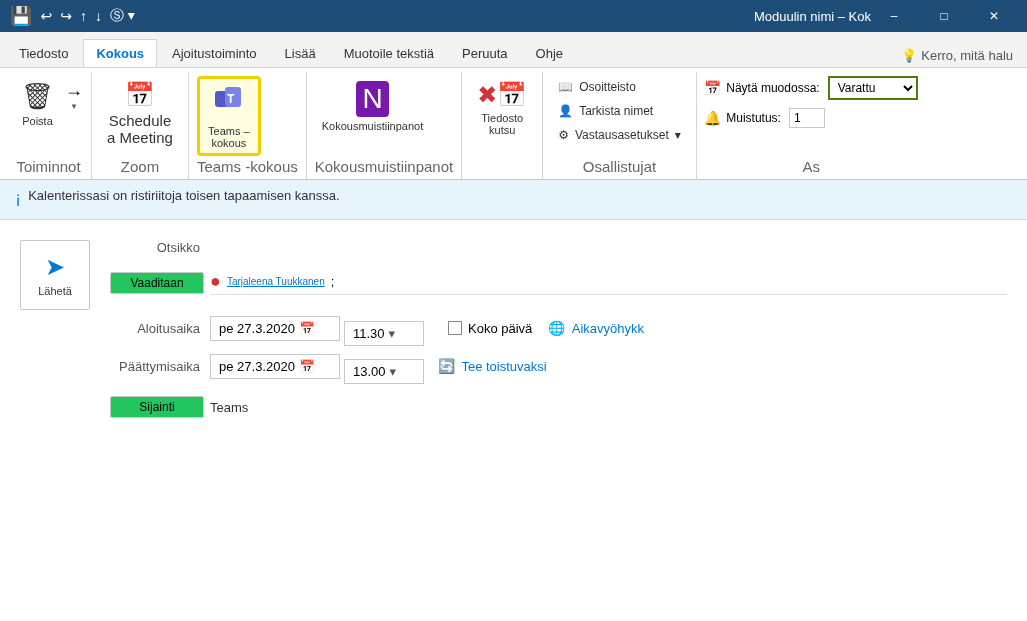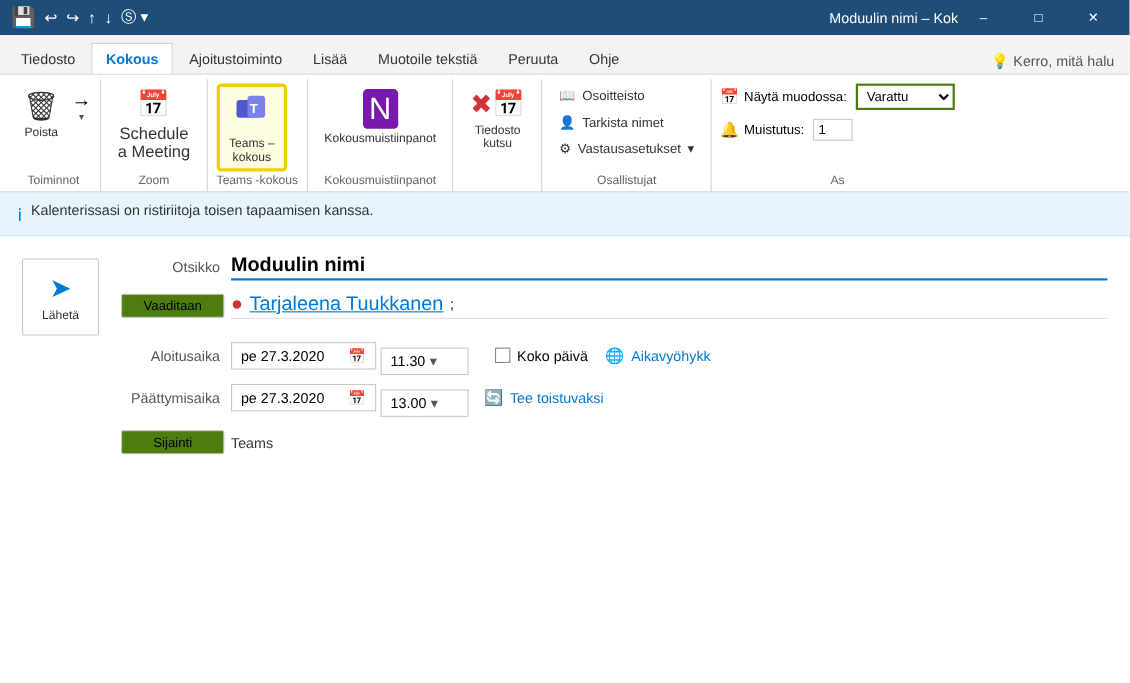--- a/index.html
+++ b/index.html
@@ -87,21 +87,21 @@
     .ribbon-group:last-child { border-right: none; }
     .ribbon-group-items {
       display: flex;
       flex-direction: row;
       align-items: flex-start;
       gap: 4px;
       flex: 1;
       padding-top: 4px;
     }
     .ribbon-group-label {
-      font-size: 11px;
+      font-size: 15px;
       color: #666;
       text-align: center;
       width: 100%;
       padding: 2px 0 4px;
       margin-top: auto;
     }
 
     .ribbon-btn {
       display: flex;
       flex-direction: column;
@@ -210,49 +210,49 @@
       width: 100px;
       flex-shrink: 0;
       padding-right: 6px;
     }
     .label-btn {
       border: 1px solid #c8c8c8;
       padding: 3px 8px;
       font-size: 12px;
       cursor: pointer;
       border-radius: 2px;
-      background: #4d7c0f;
+      background: #22c55e;
       width: 100%;
       text-align: center;
     }
 
     .form-value {
       font-size: 18px;
       font-weight: 600;
       color: #000;
       flex: 1;
     }
     .form-value-required {
       display: flex; align-items: center; gap: 6px;
       flex: 1;
       border-bottom: 1px solid #e0e0e0;
       padding-bottom: 2px;
     }
     .required-dot { color: #d13438; font-size: 18px; }
-    .required-link { color: #0078d4; text-decoration: underline; cursor: pointer; font-size: 18px; }
+    .required-link { color: #0078d4; text-decoration: underline; cursor: pointer; font-size: 10px; }
 
     .datetime-row {
       display: flex; align-items: center; gap: 4px;
       flex: 1;
     }
     .date-field {
       border: 1px solid #c8c8c8;
       padding: 4px 8px;
       font-size: 13px;
-      display: flex; align-items: center; gap: 22px;
+      display: flex; align-items: center; gap: 4px;
       min-width: 130px;
       background: #fff;
       cursor: pointer;
     }
     .time-field {
       border: 1px solid #c8c8c8;
       padding: 4px 8px;
       font-size: 13px;
       display: flex; align-items: flex-start; gap: 4px;
       min-width: 80px;
@@ -469,21 +469,20 @@
       <div class="send-btn">
         <span class="send-icon">➤</span>
         <span>Lähetä</span>
       </div>
     </div>
 
     <div class="form-fields">
 
       <div class="form-row">
         <div class="form-label">Otsikko</div>
-        <div class="form-value" style="border-bottom:2px solid #0078d4;flex:1;padding-bottom:2px;">Moduulin nimi</div>
       </div>
 
       <div class="form-row">
         <div class="form-label-btn">
           <button class="label-btn">Vaaditaan</button>
         </div>
         <div class="form-value-required">
           <span class="required-dot">●</span>
           <span class="required-link">Tarjaleena Tuukkanen</span>
           <span>;</span>

